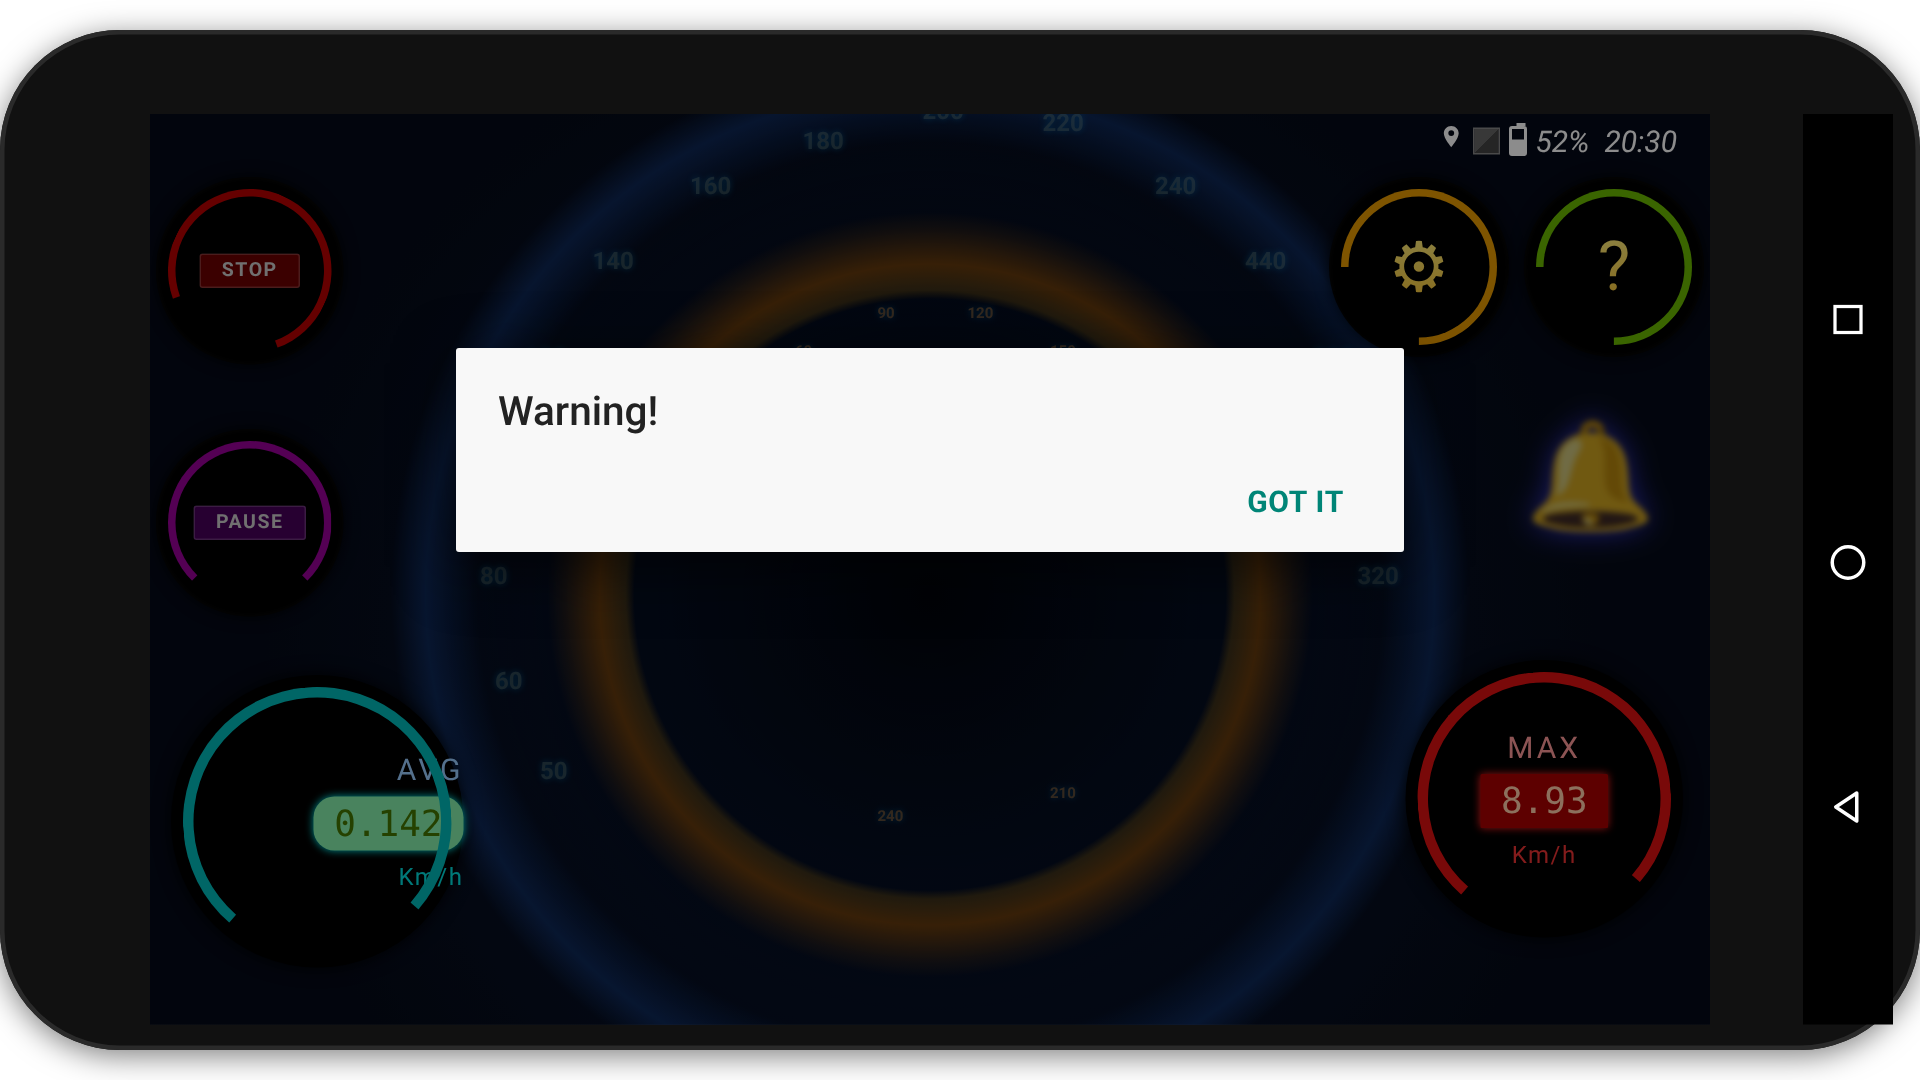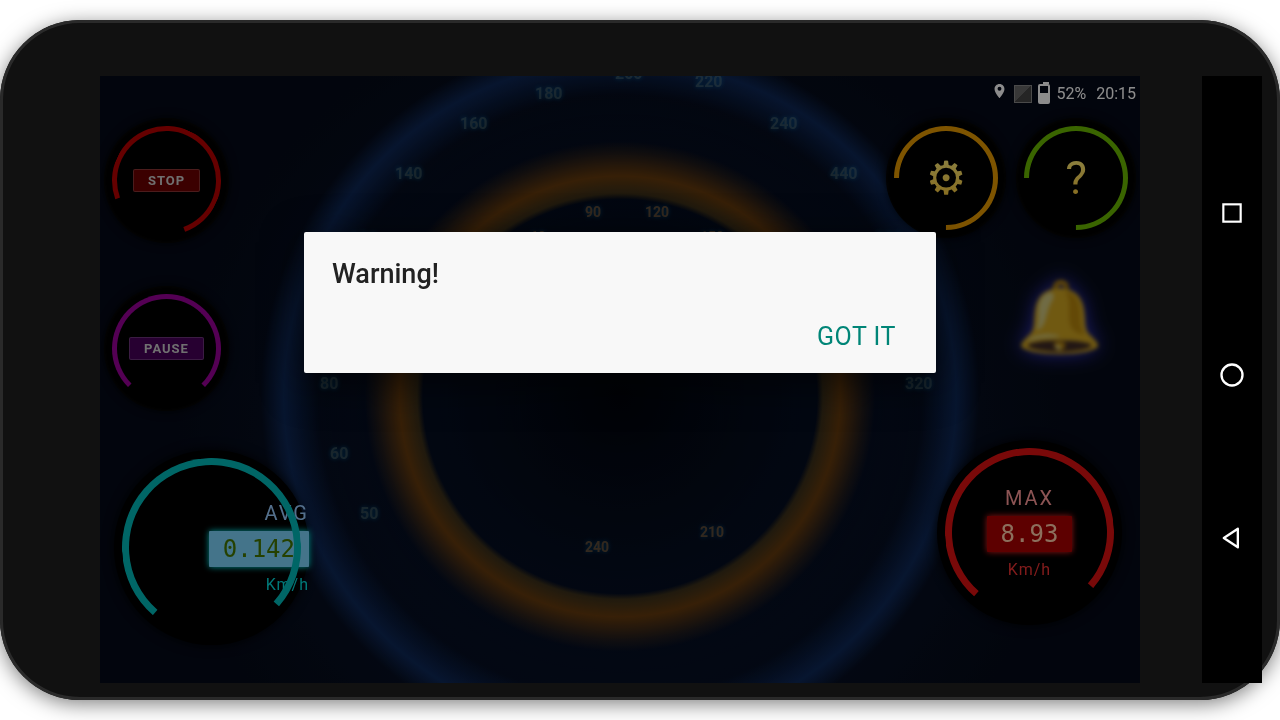--- a/index.html
+++ b/index.html
@@ -30,27 +30,28 @@
     display: flex;
     flex-direction: column;
     align-items: center;
     justify-content: space-around;
     padding: 60px 0;
   }
   .nav-icon { color: #fff; font-size: 28px; }
   
   .status-bar {
     position: absolute;
-    top: 4px; right: 4px;
+    top: 4px; right: 22px;
     display: flex;
     align-items: center;
     gap: 6px;
     color: #fff;
-    font-size: 16px;
+    font-size: 20px;
     z-index: 5;
+    font-style: italic;
   }
   .status-bar .pin { font-size: 20px; }
   .status-bar .sim {
     width: 18px; height: 18px;
     background: linear-gradient(135deg, #666 50%, #444 50%);
     border: 1px solid #888;
   }
   .status-bar .battery {
     width: 12px; height: 20px;
     border: 2px solid #fff;
@@ -92,21 +93,21 @@
   }
   .speedo-num {
     position: absolute;
     color: #7aa;
     font-size: 16px;
     font-weight: bold;
     text-shadow: 0 0 4px #0af;
   }
   .inner-num {
     color: #fb6;
-    font-size: 14px;
+    font-size: 10px;
   }
   
   .side-btn {
     position: absolute;
     width: 150px; height: 150px;
     border-radius: 50%;
     background: #000;
     box-shadow: 0 0 10px rgba(0,0,0,0.8), inset 0 0 4px rgba(255,255,255,0.05);
     display: flex;
     align-items: center; justify-content: center;
@@ -180,21 +181,21 @@
   .gauge.max { right: 18px; bottom: 58px; width:185px; height:185px;}
   .gauge.max .ring2 { border-color: #d11; transform: rotate(-4deg); }
   .gauge-label { color: #9cf; font-size: 20px; margin-bottom: 6px; letter-spacing: 2px;}
   .gauge.max .gauge-label { color: #f99; }
   .gauge-value {
     font-family: 'DejaVu Sans Mono', monospace;
     font-size: 24px;
     padding: 4px 14px;
     border-radius: 1px;
   }
-  .gauge.avg .gauge-value { background: #7dd3fc; color: #470; box-shadow: 0 0 6px #0ff;}
+  .gauge.avg .gauge-value { background: #86efac; color: #470; box-shadow: 0 0 6px #0ff; border-radius: 14px;}
   .gauge.max .gauge-value { background: #a00; color: #fca; box-shadow: 0 0 6px #f22;}
   .gauge-unit { margin-top: 8px; font-size: 16px; letter-spacing:1px;}
   .gauge.avg .gauge-unit { color: #0dd; }
   .gauge.max .gauge-unit { color: #e33; }
   
   .total-time {
     position: absolute;
     bottom: 6px; left: 0; right: 0;
     text-align: center;
     color: #b8c0c8;
@@ -230,22 +231,22 @@
     font-size: 22px;
     color: #555;
     margin-bottom: 32px;
   }
   .dialog-actions {
     display: flex;
     justify-content: flex-end;
   }
   .dialog-btn {
     color: #008577;
-    font-size: 25px;
-    font-weight: 400;
+    font-size: 20px;
+    font-weight: 700;
     letter-spacing: 0.5px;
     padding: 10px 12px;
     cursor: pointer;
   }
 </style>
 </head>
 <body>
 
 <div class="phone-frame">
 
@@ -282,21 +283,21 @@
       <span class="pin">
         <svg width="17" height="22" viewBox="0 0 24 24" fill="#fff">
             <path d="M12 2C8 2 5 5 5 9c0 5 7 13 7 13s7-8 7-13c0-4-3-7-7-7zm0 9.5A2.5 2.5 0 1 1 12 6a2.5 2.5 0 0 1 0 5.5z"></path>
           </svg>
       </span>
       <span class="sim"></span>
       <span class="battery">
           <span class="battery-fill"></span>
         </span>
       <span>52%</span>
-      <span style="margin-left:4px">20:15</span>
+      <span style="margin-left:4px">20:30</span>
     </div>
 
     <div class="side-btn pause">
       <div class="ring"></div>
       <span class="btn-label">PAUSE</span>
     </div>
     <div class="side-btn stop">
       <div class="ring"></div>
       <span class="btn-label">STOP</span>
     </div>

